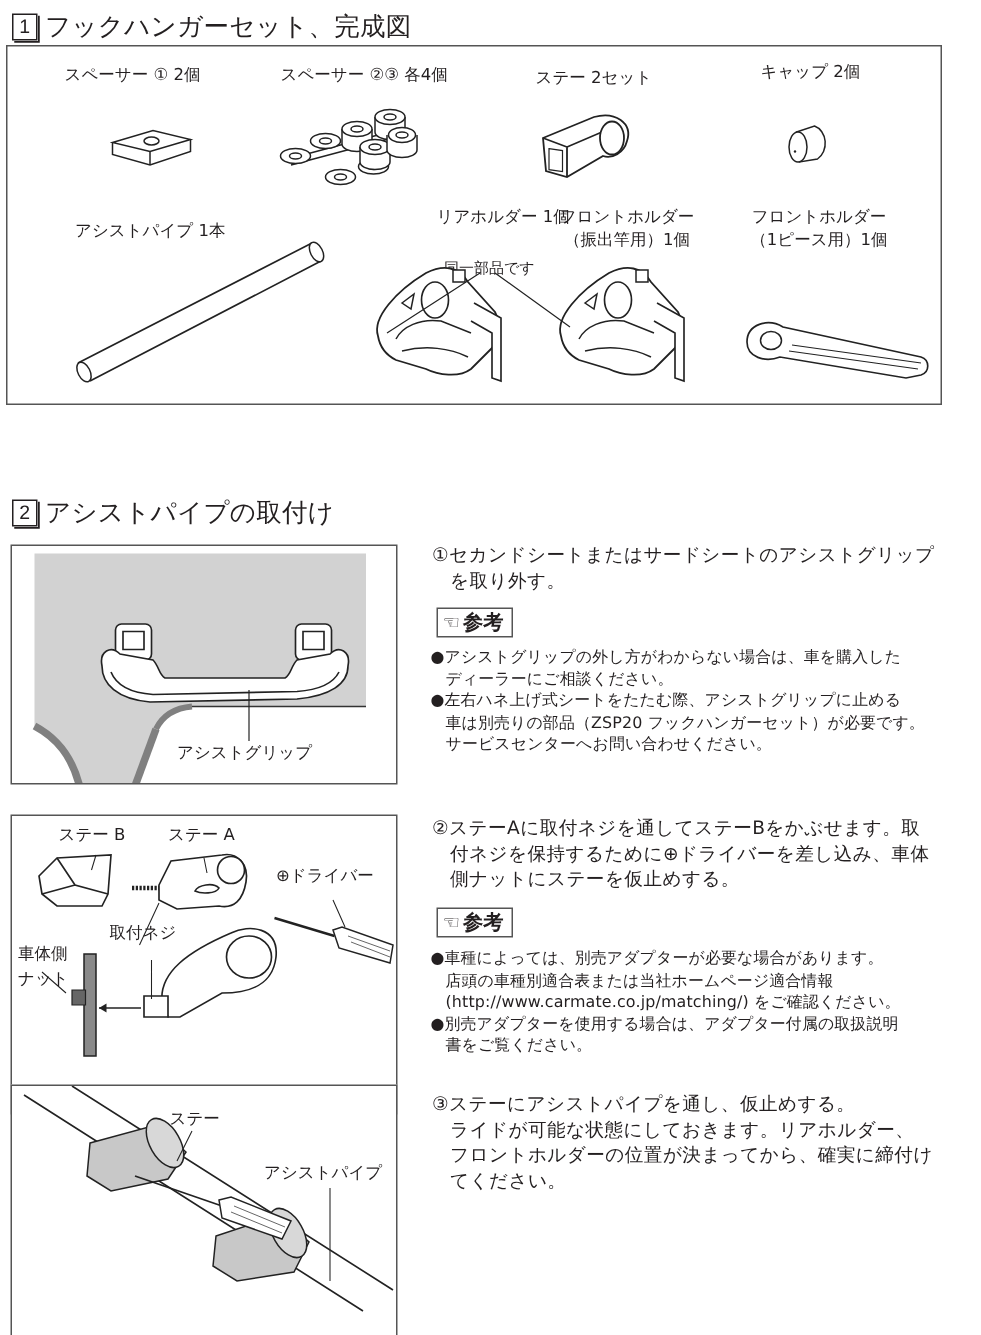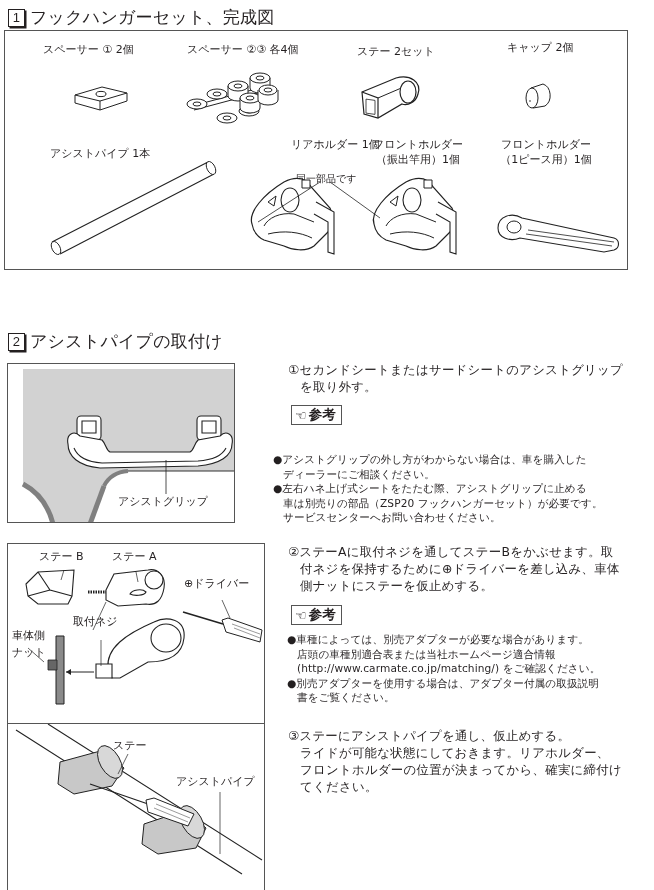--- a/index.html
+++ b/index.html
@@ -125,21 +125,21 @@
   <path d="M2 20 C2 8 16 4 26 10 L118 30 C124 32 124 40 118 42 L108 44 L24 30 C14 34 2 30 2 20 Z" fill="#fff" stroke="#222" stroke-width="1.1"></path>
   <ellipse cx="18" cy="19" rx="7" ry="6" fill="#fff" stroke="#222" stroke-width="1"></ellipse>
   <path d="M30 26 L116 38 M32 22 L118 34" stroke="#222" stroke-width="0.8"></path>
 </svg>
 
 <div class="abs sec-title" style="left:8px; top:330px;">
   <span class="sec-num">2</span>
   <span>アシストパイプの取付け</span>
 </div>
 
-<div class="abs box" style="left:7px; top:363px; width:228px; height:160px; overflow:hidden;">
+<div class="abs box" style="left:7px; top:363px; width:258px; height:160px; overflow:hidden;">
   <svg style="left:0; top:0;" width="258" height="160" viewBox="0 0 258 160">
     <path d="M15 5 L236 5 L236 107 L120 107 C108 108 100 114 96 122 L82 160 L45 160 C40 140 30 128 15 120 Z" fill="#d2d2d2"></path>
     <path d="M15 120 C30 128 40 140 45 160" fill="none" stroke="#808080" stroke-width="5"></path>
     <path d="M96 122 C100 114 108 108 120 107" fill="none" stroke="#808080" stroke-width="4"></path>
     <path d="M82 160 L96 122" fill="none" stroke="#808080" stroke-width="5"></path>
     <path d="M120 107 L236 107" stroke="#333" stroke-width="1"></path>
     <g fill="#fff" stroke="#222" stroke-width="1.1">
       <rect x="69" y="52" width="24" height="24" rx="4"></rect>
       <rect x="189" y="52" width="24" height="24" rx="4"></rect>
       <path d="M60 80 C58 70 66 66 72 72 L94 76 C98 80 98 86 102 88 L182 88 C186 86 186 80 190 76 L212 72 C218 66 226 70 224 80 C224 92 212 100 190 102 L92 104 C70 102 60 92 60 80 Z"></path>
@@ -153,21 +153,21 @@
 </div>
 
 <div class="abs para" style="left:288px; top:361px;">
   <span>①セカンドシートまたはサードシートのアシストグリップ</span>
   <span class="indent">を取り外す。</span>
 </div>
 <div class="abs ref-badge" style="left:291px; top:405px;">
   <span style="font-size:13px; font-weight:normal;">☜</span>
   <span>参考</span>
 </div>
-<div class="abs note" style="left:273px; top:431px;margin-top:21px;">
+<div class="abs note" style="left:287px; top:431px;">
   <span class="bullet">●アシストグリップの外し方がわからない場合は、車を購入した</span>
   <span class="cont">ディーラーにご相談ください。</span>
   <span class="bullet">●左右ハネ上げ式シートをたたむ際、アシストグリップに止める</span>
   <span class="cont">車は別売りの部品（ZSP20 フックハンガーセット）が必要です。</span>
   <span class="cont">サービスセンターへお問い合わせください。</span>
 </div>
 
 <div class="abs box" style="left:7px; top:543px; width:258px; height:200px; overflow:hidden;">
   <svg style="left:0; top:0;" width="258" height="160" viewBox="0 0 258 160">
     <g fill="#fff" stroke="#222" stroke-width="1.1">

